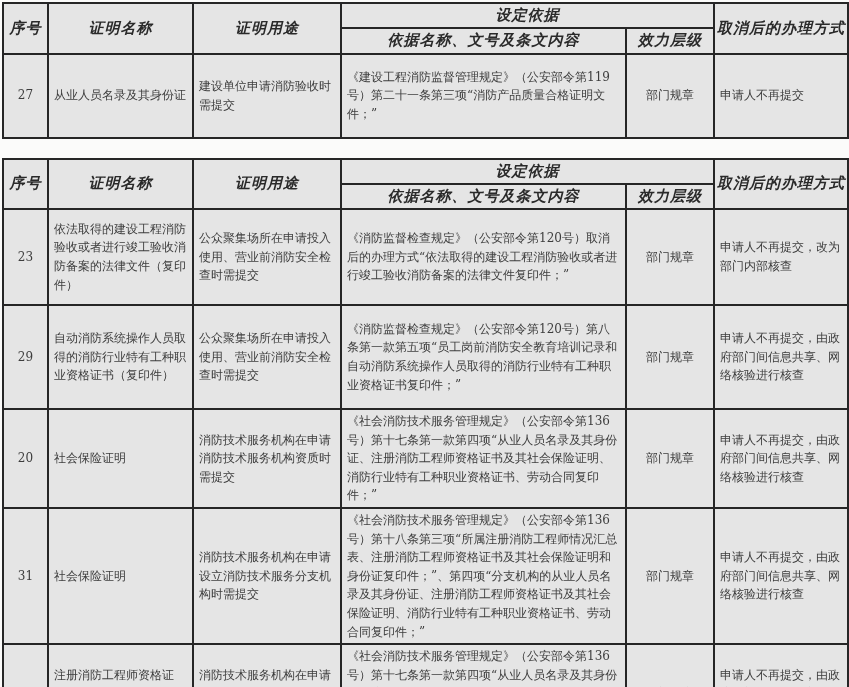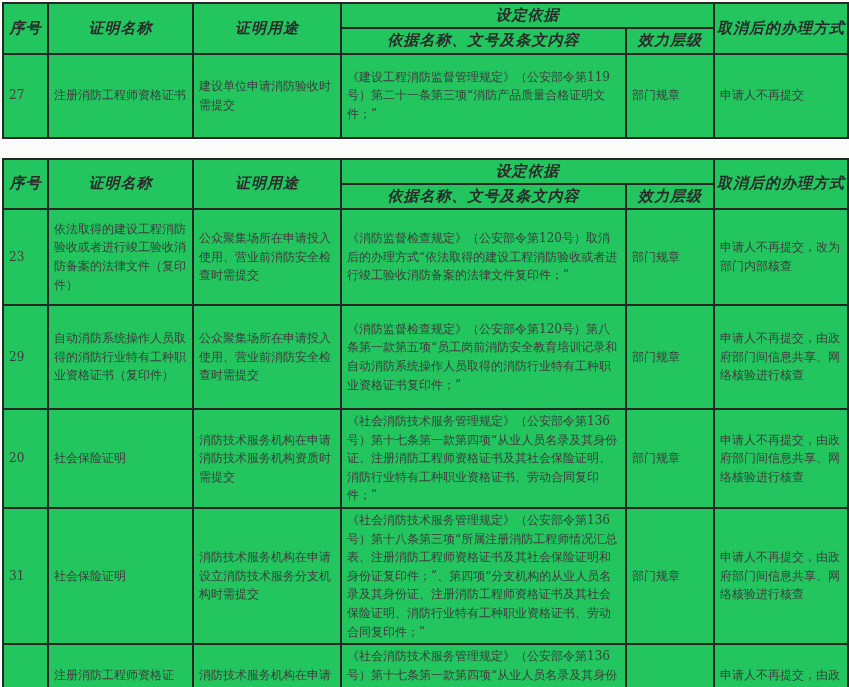--- a/index.html
+++ b/index.html
@@ -13,21 +13,21 @@
   }
   .page {
     width: 845px;
     padding: 2px 2px 0 2px;
     box-sizing: border-box;
   }
   table.cert-table {
     border-collapse: collapse;
     table-layout: fixed;
     width: 845px;
-    background: #22c55e;
+    background: #e5e5e5;
   }
   table.cert-table td, table.cert-table th {
     border: 2px solid #262626;
     vertical-align: middle;
     color: #3d3d3d;
     font-size: 12px;
     line-height: 1.55;
     padding: 2px 5px;
     word-break: break-all;
     overflow: hidden;
@@ -37,21 +37,21 @@
     font-weight: bold;
     font-style: italic;
     font-size: 15px;
     text-align: center;
     padding: 0 2px;
     letter-spacing: 1px;
   }
   th.sub-basis { font-size: 12px; letter-spacing: 1px; }
   tr.h1 { height: 16px; }
   tr.h2 { height: 20px; margin-top: 25px; }
-  td.c-no, td.c-level { text-align: left; padding: 2px 2px; }
+  td.c-no, td.c-level { text-align: center; padding: 2px 2px; }
   td.c-name, td.c-purpose, td.c-basis, td.c-after { text-align: left; }
   td.c-basis { padding: 2px 6px; }
   .gap { height: 19px; }
   tr.r27 { height: 84px; }
   tr.r28 { height: 96px; }
   tr.r29 { height: 104px; }
   tr.r30 { height: 90px; }
   tr.r31 { height: 127px; }
   tr.r32 { height: 80px; }
 </style>
@@ -78,21 +78,21 @@
         <th rowspan="2">取消后的办理方式</th>
       </tr>
       <tr class="h2">
         <th class="sub-basis">依据名称、文号及条文内容</th>
         <th>效力层级</th>
       </tr>
     </thead>
     <tbody>
       <tr class="r27">
         <td class="c-no">27</td>
-        <td class="c-name">注册消防工程师资格证书</td>
+        <td class="c-name">从业人员名录及其身份证</td>
         <td class="c-purpose">建设单位申请消防验收时需提交</td>
         <td class="c-basis">《建设工程消防监督管理规定》（公安部令第119号）第二十一条第三项“消防产品质量合格证明文件；”</td>
         <td class="c-level">部门规章</td>
         <td class="c-after">申请人不再提交</td>
       </tr>
     </tbody>
   </table>
 
   <div class="gap"></div>
 

